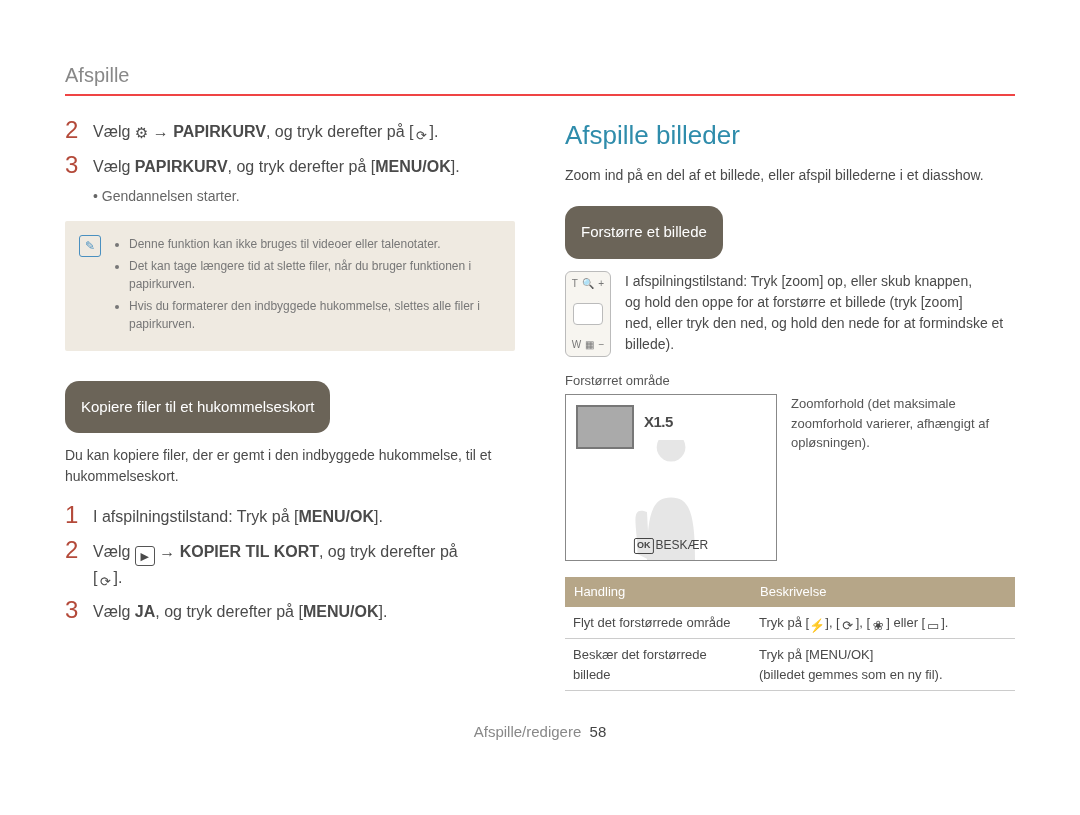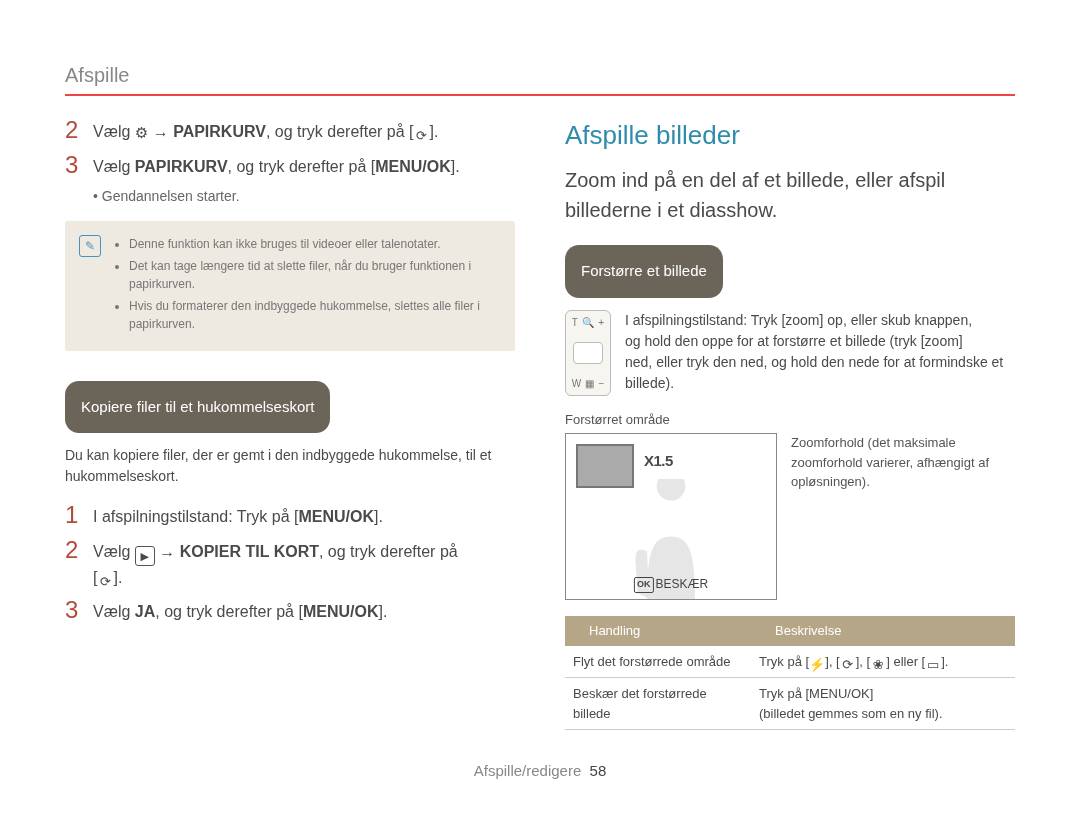--- a/index.html
+++ b/index.html
@@ -75,21 +75,21 @@
     font-size: 15px;
     margin-bottom: 12px;
   }
 
   .section-heading {
     color: #2f8cab;
     font-size: 26px;
     font-weight: 400;
     margin: 0 0 10px 0;
   }
-  .lead { font-size: 20px; margin-bottom: 20px; }
+  .lead { font-size: 14px; margin-bottom: 20px; }
 
   .zoom-row { display: flex; gap: 14px; align-items: flex-start; margin-bottom: 14px;}
   .zoom-ctrl {
     width: 44px; height: 76px;
     border: 1px solid #bbb;
     border-radius: 6px;
     background: #f7f5f0;
     position: relative;
     flex-shrink: 0;
     display: flex; flex-direction: column; justify-content: space-between;
@@ -134,21 +134,21 @@
   .preview .crop-label .okbox {
     display:inline-block; border:1.5px solid #444; border-radius:2px;
     font-size:9px; font-weight:bold; padding:0 2px; margin-right:2px;
     vertical-align: 1px;
   }
   .preview-caption { font-size: 13px; color: #555; }
 
   table.actions { width: 100%; border-collapse: collapse; font-size: 13px; }
   table.actions th {
     background: #b6a688; color: #fff; font-weight: normal;
-    text-align: left; padding: 5px 24px;
+    text-align: left; padding: 5px 9px;
   }
   table.actions td {
     padding: 6px 8px; border-bottom: 1px solid #ccc; vertical-align: top;
   }
   table.actions td:first-child { width: 170px; }
 
   .glyph {
     display: inline-block; min-width: 16px; height: 14px;
     text-align: center; vertical-align: middle;
     font-size: 13px;

